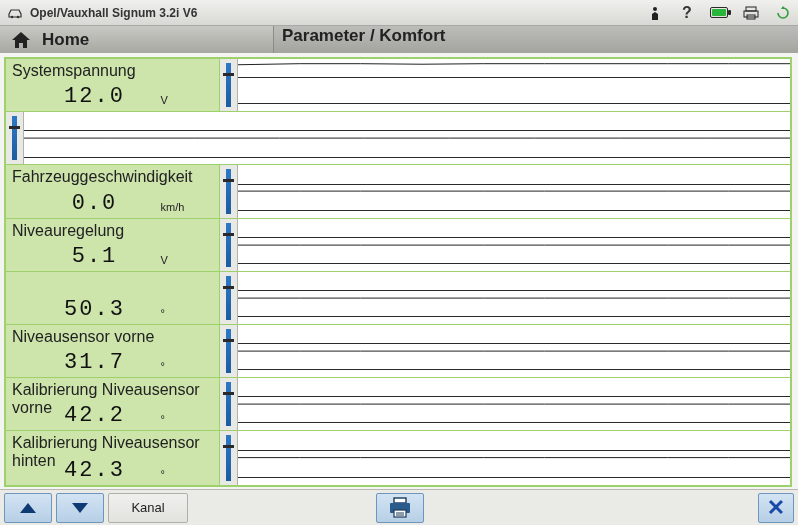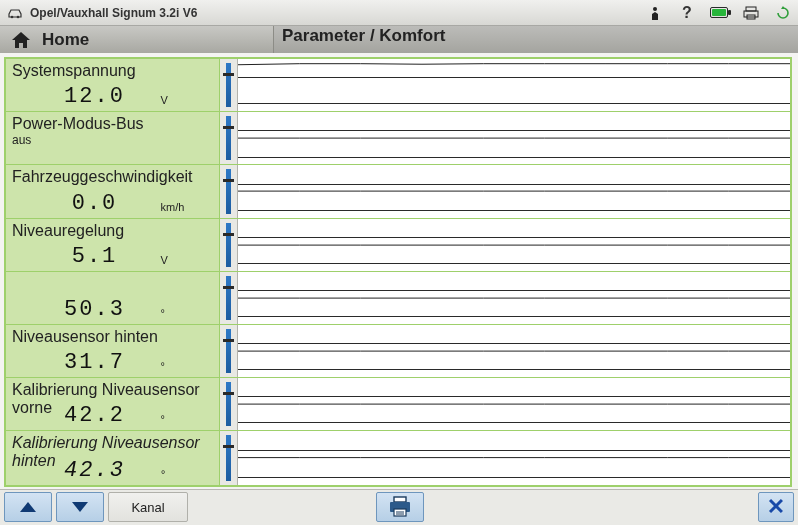--- a/index.html
+++ b/index.html
@@ -71,21 +71,21 @@
     border: 2px solid #9ed06b;
     background: #fcfcfa;
     height: 430px; 
     overflow: hidden;
   }
   .param-row {
     display: flex;
     height: 53.2px;
     border-bottom: 1px solid #9ed06b;
   }
-  .param-row:last-child { border-bottom: none; font-style: italic; }
+  .param-row:last-child { border-bottom: none; }
 
   .label-block {
     width: 214px;
     background: #cde4ab;
     border-right: 1px solid #9ed06b;
     padding: 3px 6px 0 6px;
     position: relative;
     display: flex;
     flex-direction: column;
   }
@@ -159,20 +159,21 @@
   }
 
   
   .toolbar {
     position: absolute;
     left: 0; right: 0; bottom: 0;
     height: 36px;
     background: #eaeae6;
     border-top: 1px solid #b8b8b2;
     display: flex;
+    align-items: center;
     gap: 4px;
     padding: 2px 4px;
   }
   .tb-btn {
     background: linear-gradient(#d3e3f3, #b6cfe6);
     border: 1px solid #6e96bd;
     border-radius: 2px;
     height: 30px;
     display: flex;
     align-items: center;
@@ -259,24 +260,20 @@
         <div class="graph-canvas">
           <div class="hline" style="top: 35%; background: rgb(42, 42, 42);"></div>
           <div class="hline" style="top: 85%; background: rgb(42, 42, 42);"></div>
           <svg width="100%" height="100%" viewBox="0 0 100 100" preserveAspectRatio="none" style="position: absolute; left: 0px; top: 0px;">
             <polyline points="0,11 11.11111111111111,9 22.22222222222222,9 33.33333333333333,10 44.44444444444444,9 55.55555555555556,9 66.66666666666666,9 77.77777777777779,9 88.88888888888889,9 100,9" fill="none" stroke="#222" stroke-width="1" vector-effect="non-scaling-stroke"></polyline>
           </svg>
         </div>
       </div>
     </div>
     <div class="param-row">
-      <div class="label-block">
-        <div class="label-name">Power-Modus-Bus</div>
-        <div class="label-textvalue">aus</div>
-      </div>
       <div class="graph-block">
         <div class="indicator">
           <div class="bar"></div>
           <div class="tick"></div>
         </div>
         <div class="graph-canvas">
           <div class="hline" style="top: 35%; background: rgb(42, 42, 42);"></div>
           <div class="hline" style="top: 85%; background: rgb(42, 42, 42);"></div>
           <svg width="100%" height="100%" viewBox="0 0 100 100" preserveAspectRatio="none" style="position: absolute; left: 0px; top: 0px;">
             <polyline points="0,50 11.11111111111111,50 22.22222222222222,50 33.33333333333333,50 44.44444444444444,50 55.55555555555556,50 66.66666666666666,50 77.77777777777779,50 88.88888888888889,50 100,50" fill="none" stroke="#222" stroke-width="1" vector-effect="non-scaling-stroke"></polyline>
@@ -344,21 +341,21 @@
           <div class="hline" style="top: 35%; background: rgb(42, 42, 42);"></div>
           <div class="hline" style="top: 85%; background: rgb(42, 42, 42);"></div>
           <svg width="100%" height="100%" viewBox="0 0 100 100" preserveAspectRatio="none" style="position: absolute; left: 0px; top: 0px;">
             <polyline points="0,50 11.11111111111111,50 22.22222222222222,50 33.33333333333333,50 44.44444444444444,50 55.55555555555556,50 66.66666666666666,50 77.77777777777779,50 88.88888888888889,50 100,50" fill="none" stroke="#222" stroke-width="1" vector-effect="non-scaling-stroke"></polyline>
           </svg>
         </div>
       </div>
     </div>
     <div class="param-row">
       <div class="label-block">
-        <div class="label-name">Niveausensor hinten</div>
+        <div class="label-name">Niveausensor vorne</div>
         <div class="label-value-row">
           <div class="label-value">31.7</div>
           <div class="label-unit">°</div>
         </div>
       </div>
       <div class="graph-block">
         <div class="indicator">
           <div class="bar"></div>
           <div class="tick"></div>
         </div>

